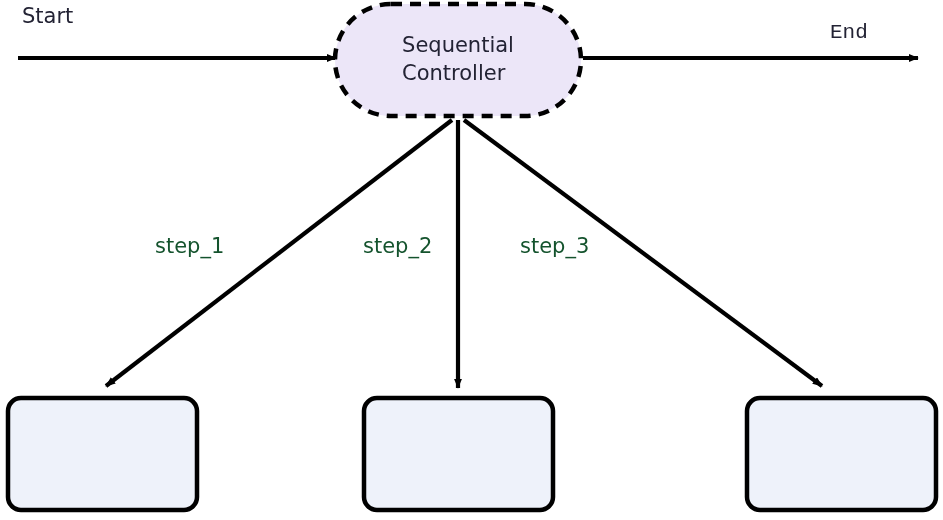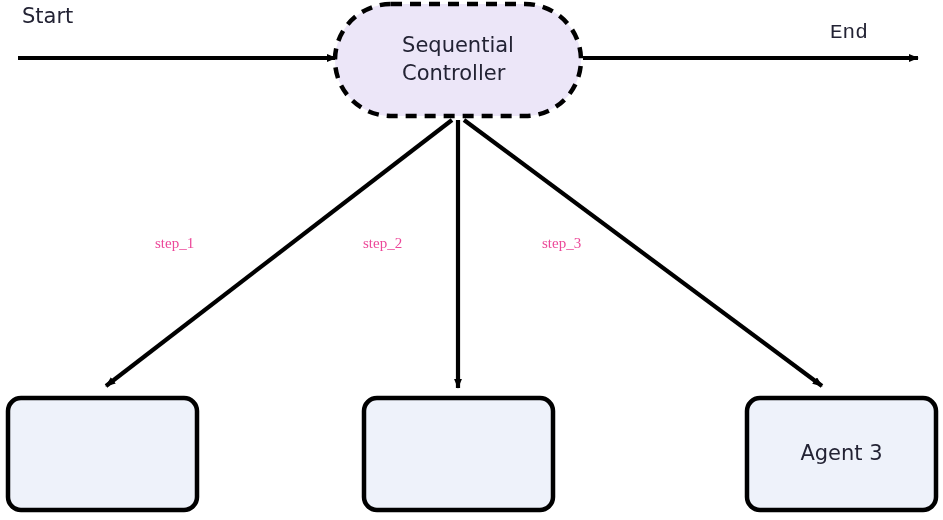--- a/index.html
+++ b/index.html
@@ -33,26 +33,25 @@
     justify-content: center;
     text-align: left;
     color: #232334;
     font-size: 21px;
     line-height: 1.32;
     white-space: pre-line;
     pointer-events: none;
   }
   .edge-label {
     position: absolute;
-    color: #ec4899;
-    font-size: 15px;
+    color: #14532d;
+    font-size: 21px;
     line-height: 1;
     background: #ffffff;
     white-space: nowrap;
-    font-family: Liberation Serif, serif;
   }
   .terminal-label {
     position: absolute;
     color: #232334;
     font-size: 21px;
     line-height: 1;
     white-space: nowrap;
   }
 </style>
 </head>
@@ -85,17 +84,16 @@
   </svg>
 
   <div class="terminal-label" style="left:22px; top:6px;">Start</div>
   <div class="terminal-label" style="left:830px; top:22px;font-family:Liberation Mono, monospace;">End</div>
 
   <div class="node-label" style="left:335px; top:4px; width:246px; height:112px;">Sequential
 Controller</div>
 
   <div class="edge-label" style="left:155px; top:236px;">step_1</div>
   <div class="edge-label" style="left:363px; top:236px;text-align:right;">step_2</div>
-  <div class="edge-label" style="left:542px; top:236px;">step_3</div>
+  <div class="edge-label" style="left:520px; top:236px;">step_3</div>
 
-  <div class="node-label" style="left:747px; top:398px; width:189px; height:112px;">Agent 3</div>
 
 </div>
 
 </body></html>

